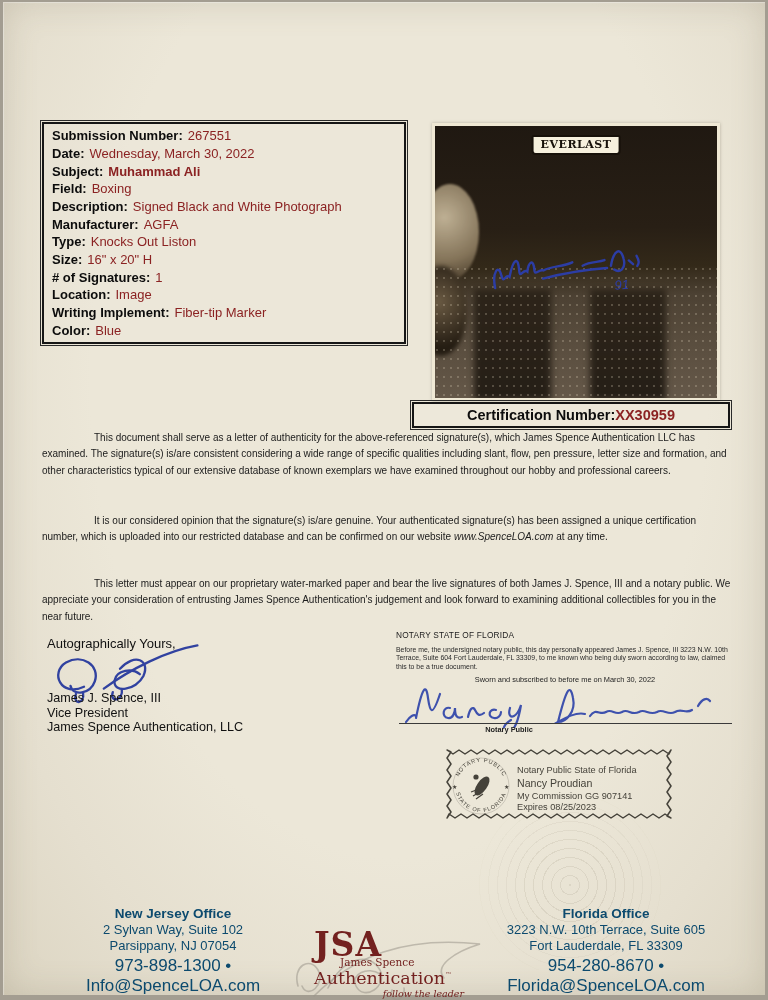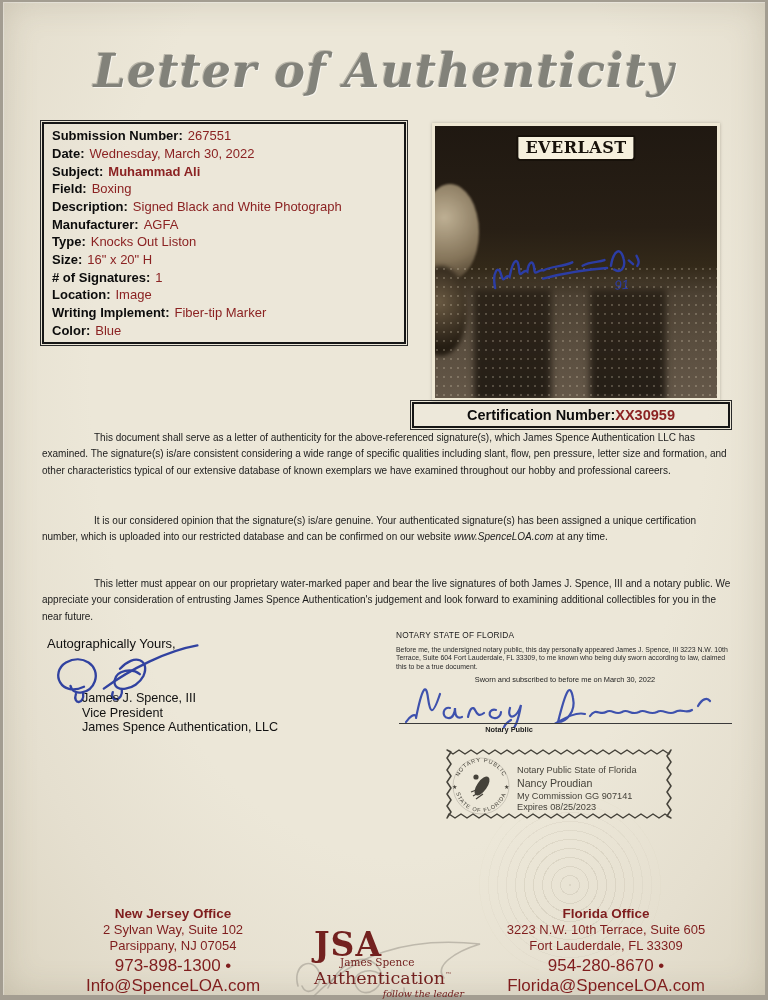--- a/index.html
+++ b/index.html
@@ -65,21 +65,21 @@
     background:
       radial-gradient(ellipse at 50% 78%, rgba(146,126,90,.40), transparent 55%),
       radial-gradient(ellipse at 18% 40%, rgba(150,132,98,.30), transparent 45%),
       linear-gradient(163deg, #f4ecd8 0%, #ead candi 0%, #e8dcc0 50%, #d2c29e 100%);
     filter:drop-shadow(0 3px 4px rgba(0,0,0,.5));
   }
   .ph-label{
     position:absolute;left:50%;top:3.2%;transform:translateX(-50%);
     background:#f6f0dd;border:2px solid #17110a;border-radius:2px 2px 4px 4px;
     padding:1px 7px 2px;font-family:"DejaVu Serif", serif;font-weight:bold;
-    font-size:16px;letter-spacing:.5px;color:#17110a;white-space:nowrap;
+    font-size:11px;letter-spacing:.5px;color:#17110a;white-space:nowrap;
   }
   .ph-sig{position:absolute;left:18%;top:38%;width:68%;height:30%;transform:rotate(-4deg);}
   
   .certbox{
     position:absolute;left:412px;top:402px;width:314px;height:22px;
     border:2px solid #151515;outline:1px solid #2a2a2a;outline-offset:1px;
     display:flex;align-items:center;justify-content:center;gap:0;
     font-size:14.5px;font-weight:bold;background:rgba(255,255,255,.05);
   }
   .certbox .clbl{color:#0d0d0d;}
@@ -89,36 +89,36 @@
     position:absolute;left:42px;width:692px;
     font-size:10px;line-height:16.4px;color:#1b1b1b;text-indent:52px;
   }
   .p1{top:430px;}
   .p2{top:513px;}
   .p3{top:576px;}
   .para .site{font-style:italic;}
   
   .closing{position:absolute;left:47px;top:636px;font-size:13px;color:#111;}
   .spence-sig{position:absolute;left:38px;top:640px;width:200px;height:72px;}
-  .signer{position:absolute;left:47px;top:691px;font-size:12.6px;line-height:14.6px;color:#111;margin-left:35px;}
+  .signer{position:absolute;left:47px;top:691px;font-size:12.6px;line-height:14.6px;color:#111;}
   
   .notary-head{position:absolute;left:396px;top:630px;font-size:8.3px;letter-spacing:.2px;color:#222;}
   .notary-affidavit{position:absolute;left:396px;top:646px;width:338px;font-size:6.9px;line-height:8.4px;color:#2a2a2a;}
   .sworn{position:absolute;left:396px;top:675px;width:338px;text-align:center;font-size:7.4px;color:#222;}
   .nancy-sig{position:absolute;left:398px;top:672px;width:336px;height:56px;}
   .notary-line{position:absolute;left:399px;top:723px;width:333px;border-top:1px solid #3a3a3a;}
   .notary-label{position:absolute;left:399px;top:725px;width:220px;text-align:center;font-size:7.4px;font-weight:bold;color:#222;}
   
   .stamp{position:absolute;left:443px;top:746px;width:232px;height:76px;}
   .stamp text{fill:#45423a;}
   .stamp .l1,.stamp .l3,.stamp .l4{font-size:9.2px;font-family:"Liberation Sans",sans-serif;}
   .stamp .l2{font-size:10.6px;font-family:"Liberation Sans",sans-serif;}
   .sealtxt{font-size:5.6px;letter-spacing:.9px;font-family:"Liberation Sans",sans-serif;}
   
-  .office{position:absolute;top:906px;text-align:center;color:#7f1d1d;}
+  .office{position:absolute;top:906px;text-align:center;color:#0c4a6e;}
   .office.nj{left:44px;width:258px;}
   .office.fl{left:482px;width:248px;}
   .office .o-title{font-weight:bold;font-size:13.5px;line-height:16px;}
   .office .o-line{font-size:13px;line-height:15.5px;}
   .office .o-contact{font-size:17px;font-weight:bold;font-stretch:normal;margin-top:3px;}
   .office .o-contact{font-weight:normal;}
   .logo{position:absolute;left:314px;top:930px;width:150px;color:#73211f;}
   .logo-ghost{position:absolute;left:-30px;top:-4px;width:210px;height:95px;}
   .logo-jsa{font-family:"DejaVu Serif", serif;font-weight:bold;font-size:33px;line-height:30px;letter-spacing:1px;position:relative;}
   .logo-name{font-family:"DejaVu Serif", serif;font-size:10.5px;margin:-4px 0 0 26px;position:relative;}
@@ -127,21 +127,20 @@
   .logo-tag{font-family:"DejaVu Serif", serif;font-style:italic;font-size:9.5px;text-align:right;margin-top:0;position:relative;}
   .logo-site{font-style:italic;font-weight:bold;font-size:14.5px;margin-top:6px;color:#6e1e22;position:relative;text-align:center;}
 </style>
 </head>
 <body>
 
 <div class="page">
   <div class="paper"></div>
   <div class="watermark-rings"></div>
 
-  <div class="title">Letter of Authenticity</div>
 
   <div class="details">
     <div class="row"><span class="lbl">Submission Number:</span><span class="val">267551</span></div>
     <div class="row"><span class="lbl">Date:</span><span class="val">Wednesday, March 30, 2022</span></div>
     <div class="row"><span class="lbl">Subject:</span><span class="val strong">Muhammad Ali</span></div>
     <div class="row"><span class="lbl">Field:</span><span class="val">Boxing</span></div>
     <div class="row"><span class="lbl">Description:</span><span class="val">Signed Black and White Photograph</span></div>
     <div class="row"><span class="lbl">Manufacturer:</span><span class="val">AGFA</span></div>
     <div class="row"><span class="lbl">Type:</span><span class="val">Knocks Out Liston</span></div>
     <div class="row"><span class="lbl">Size:</span><span class="val">16" x 20" H</span></div>

